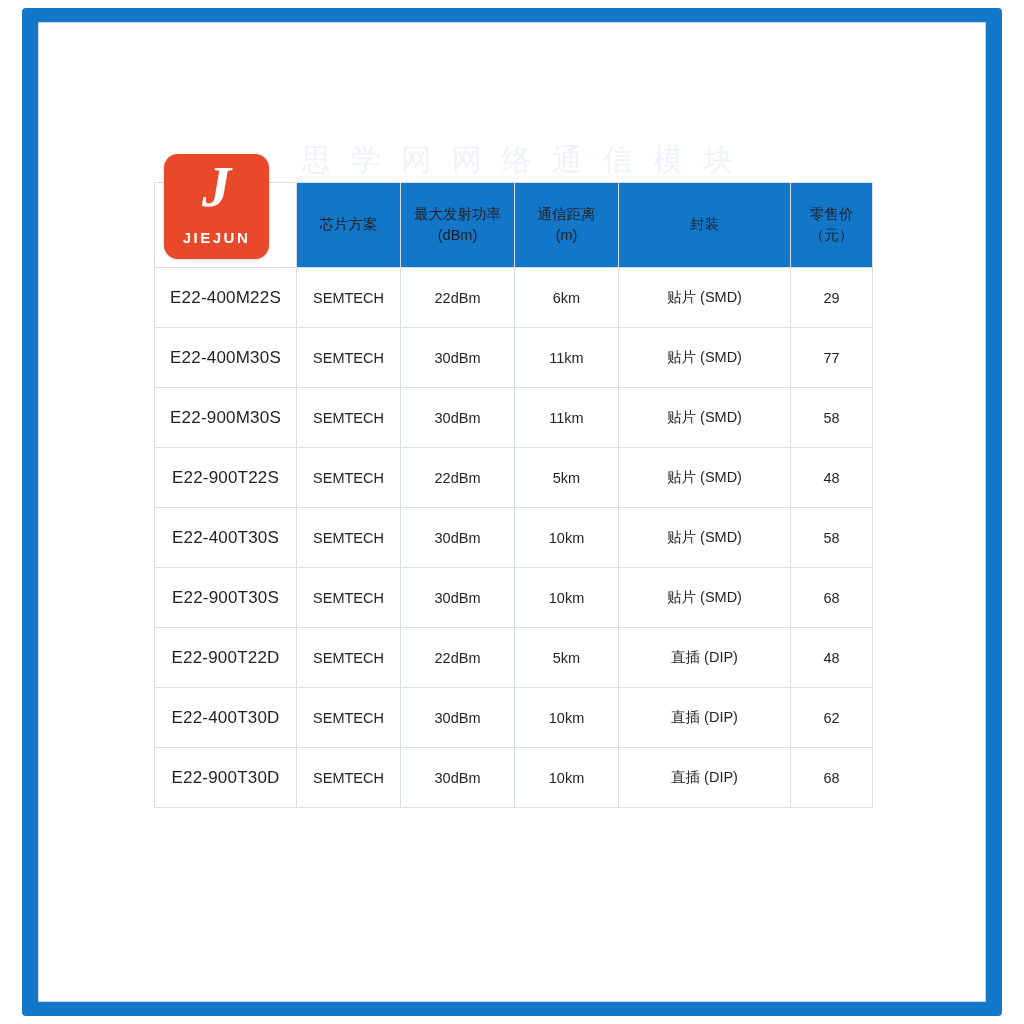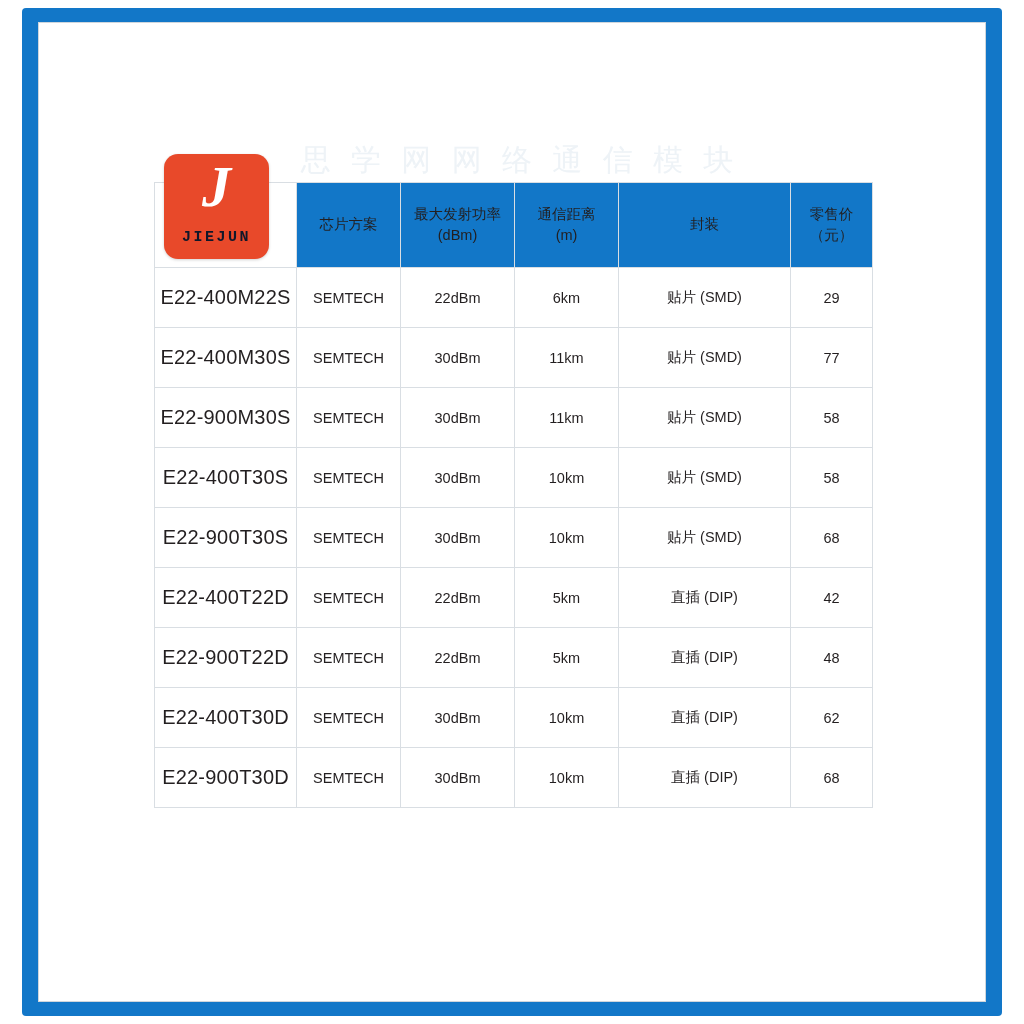--- a/index.html
+++ b/index.html
@@ -87,21 +87,21 @@
     background: #ffffff;
     border: 1px solid #d9dee3;
     padding: 0;
     position: relative;
   }
   tbody td {
     height: 59px;
     background: #ffffff;
   }
   tbody td.model {
-    font-size: 20px;
+    font-size: 17px;
     letter-spacing: .2px;
     margin-left: 32px;
   }
 
   
   col.c0 { width: 142px; }
   col.c1 { width: 104px; }
   col.c2 { width: 114px; }
   col.c3 { width: 104px; }
   col.c4 { width: 172px; }
@@ -130,25 +130,24 @@
     font-weight: bold;
     line-height: 1;
     font-style: italic;
   }
   .logo-word {
     position: absolute;
     left: 0;
     bottom: 10px;
     width: 105px;
     text-align: center;
-    color: #0f172a;
+    color: #ffffff;
     font-size: 15px;
     letter-spacing: 2.5px;
     font-weight: bold;
-    font-family: Liberation Mono, monospace;
   }
   .hdr-line2 { display: block; }
 </style>
 </head>
 <body>
 
 <div id="page">
 
   <div class="frame-outer"></div>
   <div class="frame-inner"></div>
@@ -212,42 +211,42 @@
         </tr>
         <tr>
           <td class="model">E22-900M30S</td>
           <td>SEMTECH</td>
           <td>30dBm</td>
           <td>11km</td>
           <td>贴片 (SMD)</td>
           <td>58</td>
         </tr>
         <tr>
-          <td class="model">E22-400T30S</td>
-          <td>SEMTECH</td>
-          <td>30dBm</td>
-          <td>10km</td>
-          <td>贴片 (SMD)</td>
-          <td>58</td>
-        </tr>
-        <tr>
-          <td class="model">E22-900T30S</td>
-          <td>SEMTECH</td>
-          <td>30dBm</td>
-          <td>10km</td>
-          <td>贴片 (SMD)</td>
-          <td>68</td>
-        </tr>
-        <tr>
-          <td class="model">E22-400T22D</td>
+          <td class="model">E22-900T22S</td>
           <td>SEMTECH</td>
           <td>22dBm</td>
           <td>5km</td>
-          <td>直插 (DIP)</td>
-          <td>42</td>
+          <td>贴片 (SMD)</td>
+          <td>48</td>
+        </tr>
+        <tr>
+          <td class="model">E22-400T30S</td>
+          <td>SEMTECH</td>
+          <td>30dBm</td>
+          <td>10km</td>
+          <td>贴片 (SMD)</td>
+          <td>58</td>
+        </tr>
+        <tr>
+          <td class="model">E22-900T30S</td>
+          <td>SEMTECH</td>
+          <td>30dBm</td>
+          <td>10km</td>
+          <td>贴片 (SMD)</td>
+          <td>68</td>
         </tr>
         <tr>
           <td class="model">E22-900T22D</td>
           <td>SEMTECH</td>
           <td>22dBm</td>
           <td>5km</td>
           <td>直插 (DIP)</td>
           <td>48</td>
         </tr>
         <tr>

